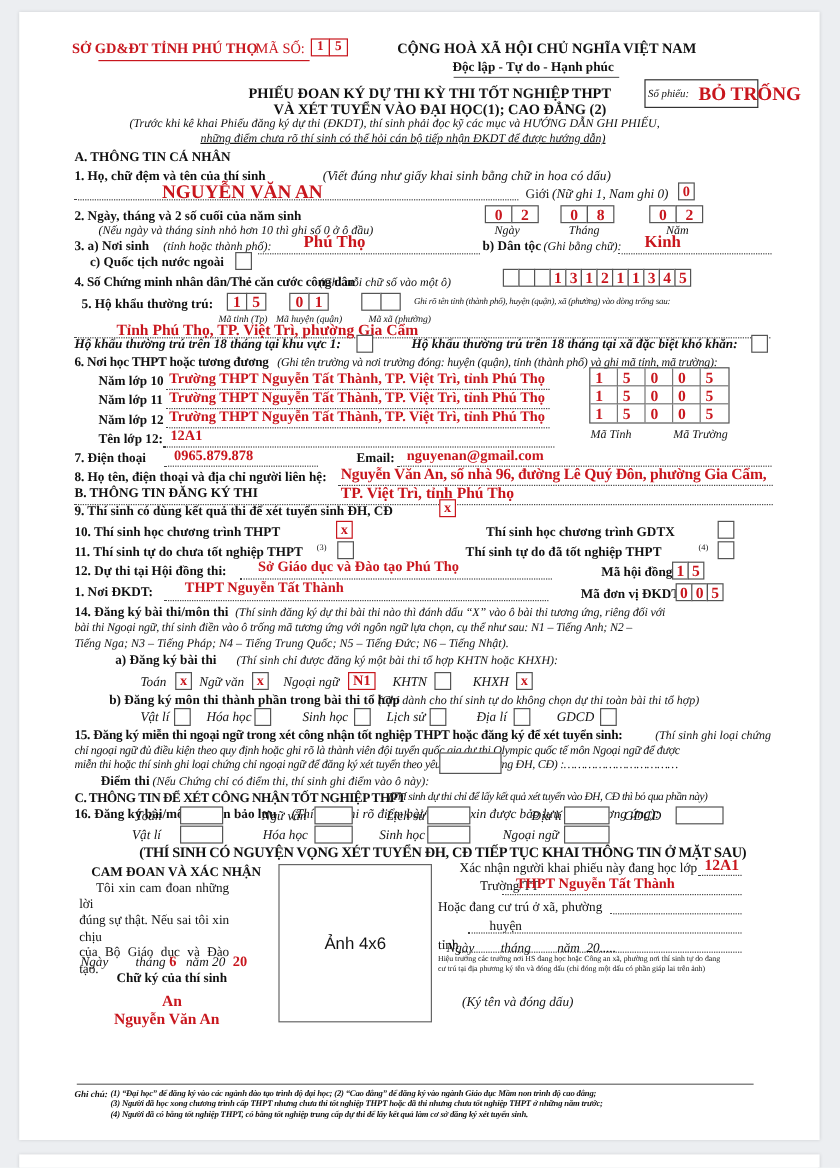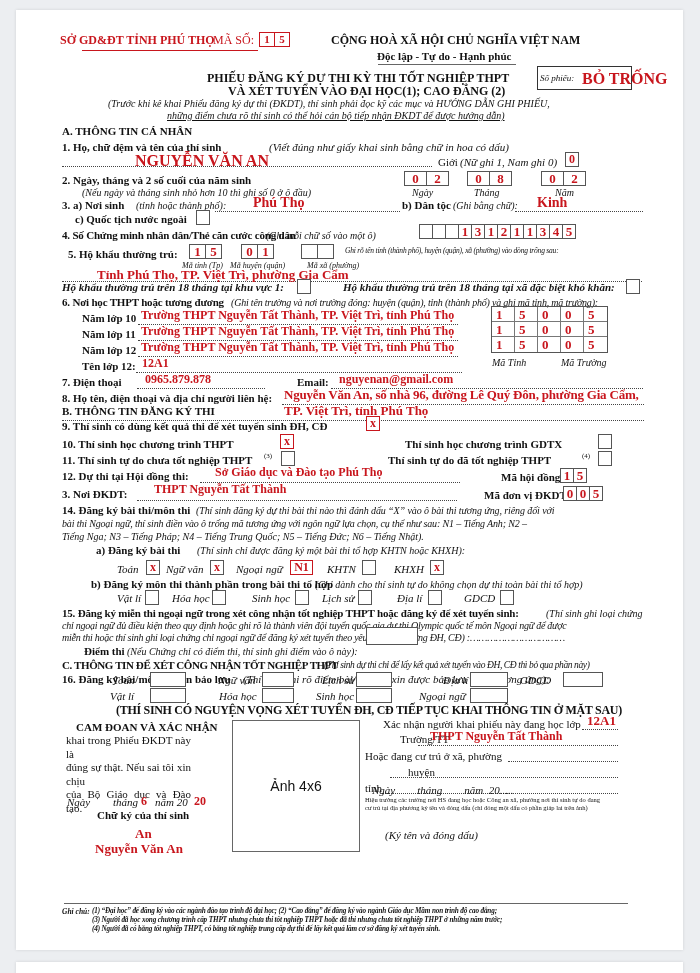--- a/index.html
+++ b/index.html
@@ -42,21 +42,21 @@
 <div class="hr" style="left:82px;top:50px;width:176px;background:#c8161d;"></div>
 <div class="abs red fs12" style="left:213px;top:33px;">MÃ SỐ:</div>
 <div class="cells redbox" style="left:260px;top:32px;">
   <div class="cell" style="width:16px;font-size:11px;">1</div>
   <div class="cell" style="width:16px;font-size:11px;">5</div>
 </div>
 <div class="abs b fs12" style="left:331px;top:33px;">CỘNG HOÀ XÃ HỘI CHỦ NGHĨA VIỆT NAM</div>
 <div class="abs b fs11" style="left:377px;top:50px;">Độc lập - Tự do - Hạnh phúc</div>
 <div class="hr" style="left:378px;top:64px;width:138px;"></div>
 
-<div class="abs b fs12" style="left:207px;top:71px;">PHIẾU ĐĂNG KÝ DỰ THI KỲ THI TỐT NGHIỆP THPT</div>
+<div class="abs b fs12" style="left:207px;top:71px;">PHIẾU ĐOAN KÝ DỰ THI KỲ THI TỐT NGHIỆP THPT</div>
 <div class="abs b fs12" style="left:228px;top:84px;">VÀ XÉT TUYỂN VÀO ĐẠI HỌC(1); CAO ĐẲNG (2)</div>
 <div class="abs i fs10" style="left:108px;top:98px;">(Trước khi kê khai Phiếu đăng ký dự thi (ĐKDT), thí sinh phải đọc kỹ các mục và HƯỚNG DẪN GHI PHIẾU,</div>
 <div class="abs i fs10" style="left:167px;top:110px;text-decoration:underline;">những điểm chưa rõ thí sinh có thể hỏi cán bộ tiếp nhận ĐKDT để được hướng dẫn)</div>
 
 <div class="abs" style="left:537px;top:66px;width:95px;height:24px;border:1px solid #333;"></div>
 <div class="abs i fs9" style="left:540px;top:73px;">Số phiếu:</div>
 <div class="abs b red fs16" style="left:582px;top:70px;">BỎ TRỐNG</div>
 
 <div class="abs b fs11" style="left:62px;top:125px;">A. THÔNG TIN CÁ NHÂN</div>
 <div class="abs b fs11" style="left:62px;top:141px;">1. Họ, chữ đệm và tên của thí sinh</div>
@@ -205,21 +205,21 @@
 
 <div class="abs b fs11" style="left:62px;top:470px;">12. Dự thi tại Hội đồng thi:</div>
 <div class="dots" style="left:200px;top:482px;width:260px;"></div>
 <div class="abs red fs12" style="left:215px;top:465px;font-weight:bold;">Sở Giáo dục và Đào tạo Phú Thọ</div>
 <div class="abs b fs11" style="left:501px;top:471px;">Mã hội đồng</div>
 <div class="cells" style="left:561px;top:468px;">
   <div class="cell">1</div>
   <div class="cell">5</div>
 </div>
 
-<div class="abs b fs11" style="left:62px;top:488px;">3. Nơi ĐKDT:</div>
+<div class="abs b fs11" style="left:62px;top:488px;">1. Nơi ĐKDT:</div>
 <div class="dots" style="left:137px;top:500px;width:320px;"></div>
 <div class="abs red fs12" style="left:154px;top:482px;font-weight:bold;">THPT Nguyễn Tất Thành</div>
 <div class="abs b fs11" style="left:484px;top:489px;">Mã đơn vị ĐKDT</div>
 <div class="cells" style="left:564px;top:486px;">
   <div class="cell">0</div>
   <div class="cell">0</div>
   <div class="cell">5</div>
 </div>
 
 <div class="abs b fs11" style="left:62px;top:504px;">14. Đăng ký bài thi/môn thi</div>
@@ -294,21 +294,21 @@
 <div class="wbox" style="left:262px;top:688px;width:32px;"></div>
 <div class="abs i fs11" style="left:316px;top:690px;">Sinh học</div>
 <div class="wbox" style="left:356px;top:688px;width:36px;"></div>
 <div class="abs i fs11" style="left:419px;top:690px;">Ngoại ngữ</div>
 <div class="wbox" style="left:470px;top:688px;width:38px;"></div>
 
 <div class="abs b fs12" style="left:116px;top:703px;letter-spacing:-0.3px;">(THÍ SINH CÓ NGUYỆN VỌNG XÉT TUYỂN ĐH, CĐ TIẾP TỤC KHAI THÔNG TIN Ở MẶT SAU)</div>
 
 <div class="abs b fs11" style="left:76px;top:721px;">CAM ĐOAN VÀ XÁC NHẬN</div>
 <div style="position:absolute;left:66px;top:734px;width:125px;font-size:11px;line-height:13.5px;text-align:justify;">
-  <div>khai trong Phiếu ĐKDT này là</div>
+  <div style="text-indent:14px;">Tôi xin cam đoan những lời</div>
   <div>đúng sự thật. Nếu sai tôi xin chịu</div>
   <div>của Bộ Giáo dục và Đào tạo.</div>
 </div>
 <div class="abs i fs11" style="left:67px;top:796px;">Ngày</div>
 <div class="abs i fs11" style="left:113px;top:796px;">tháng</div>
 <div class="abs b red fs12" style="left:141px;top:794px;">6</div>
 <div class="abs i fs11" style="left:155px;top:796px;">năm  20</div>
 <div class="abs b red fs12" style="left:194px;top:794px;">20</div>
 <div class="abs b fs11" style="left:97px;top:809px;">Chữ ký của thí sinh</div>
 <div class="abs b red fs13" style="left:135px;top:826px;">An</div>

